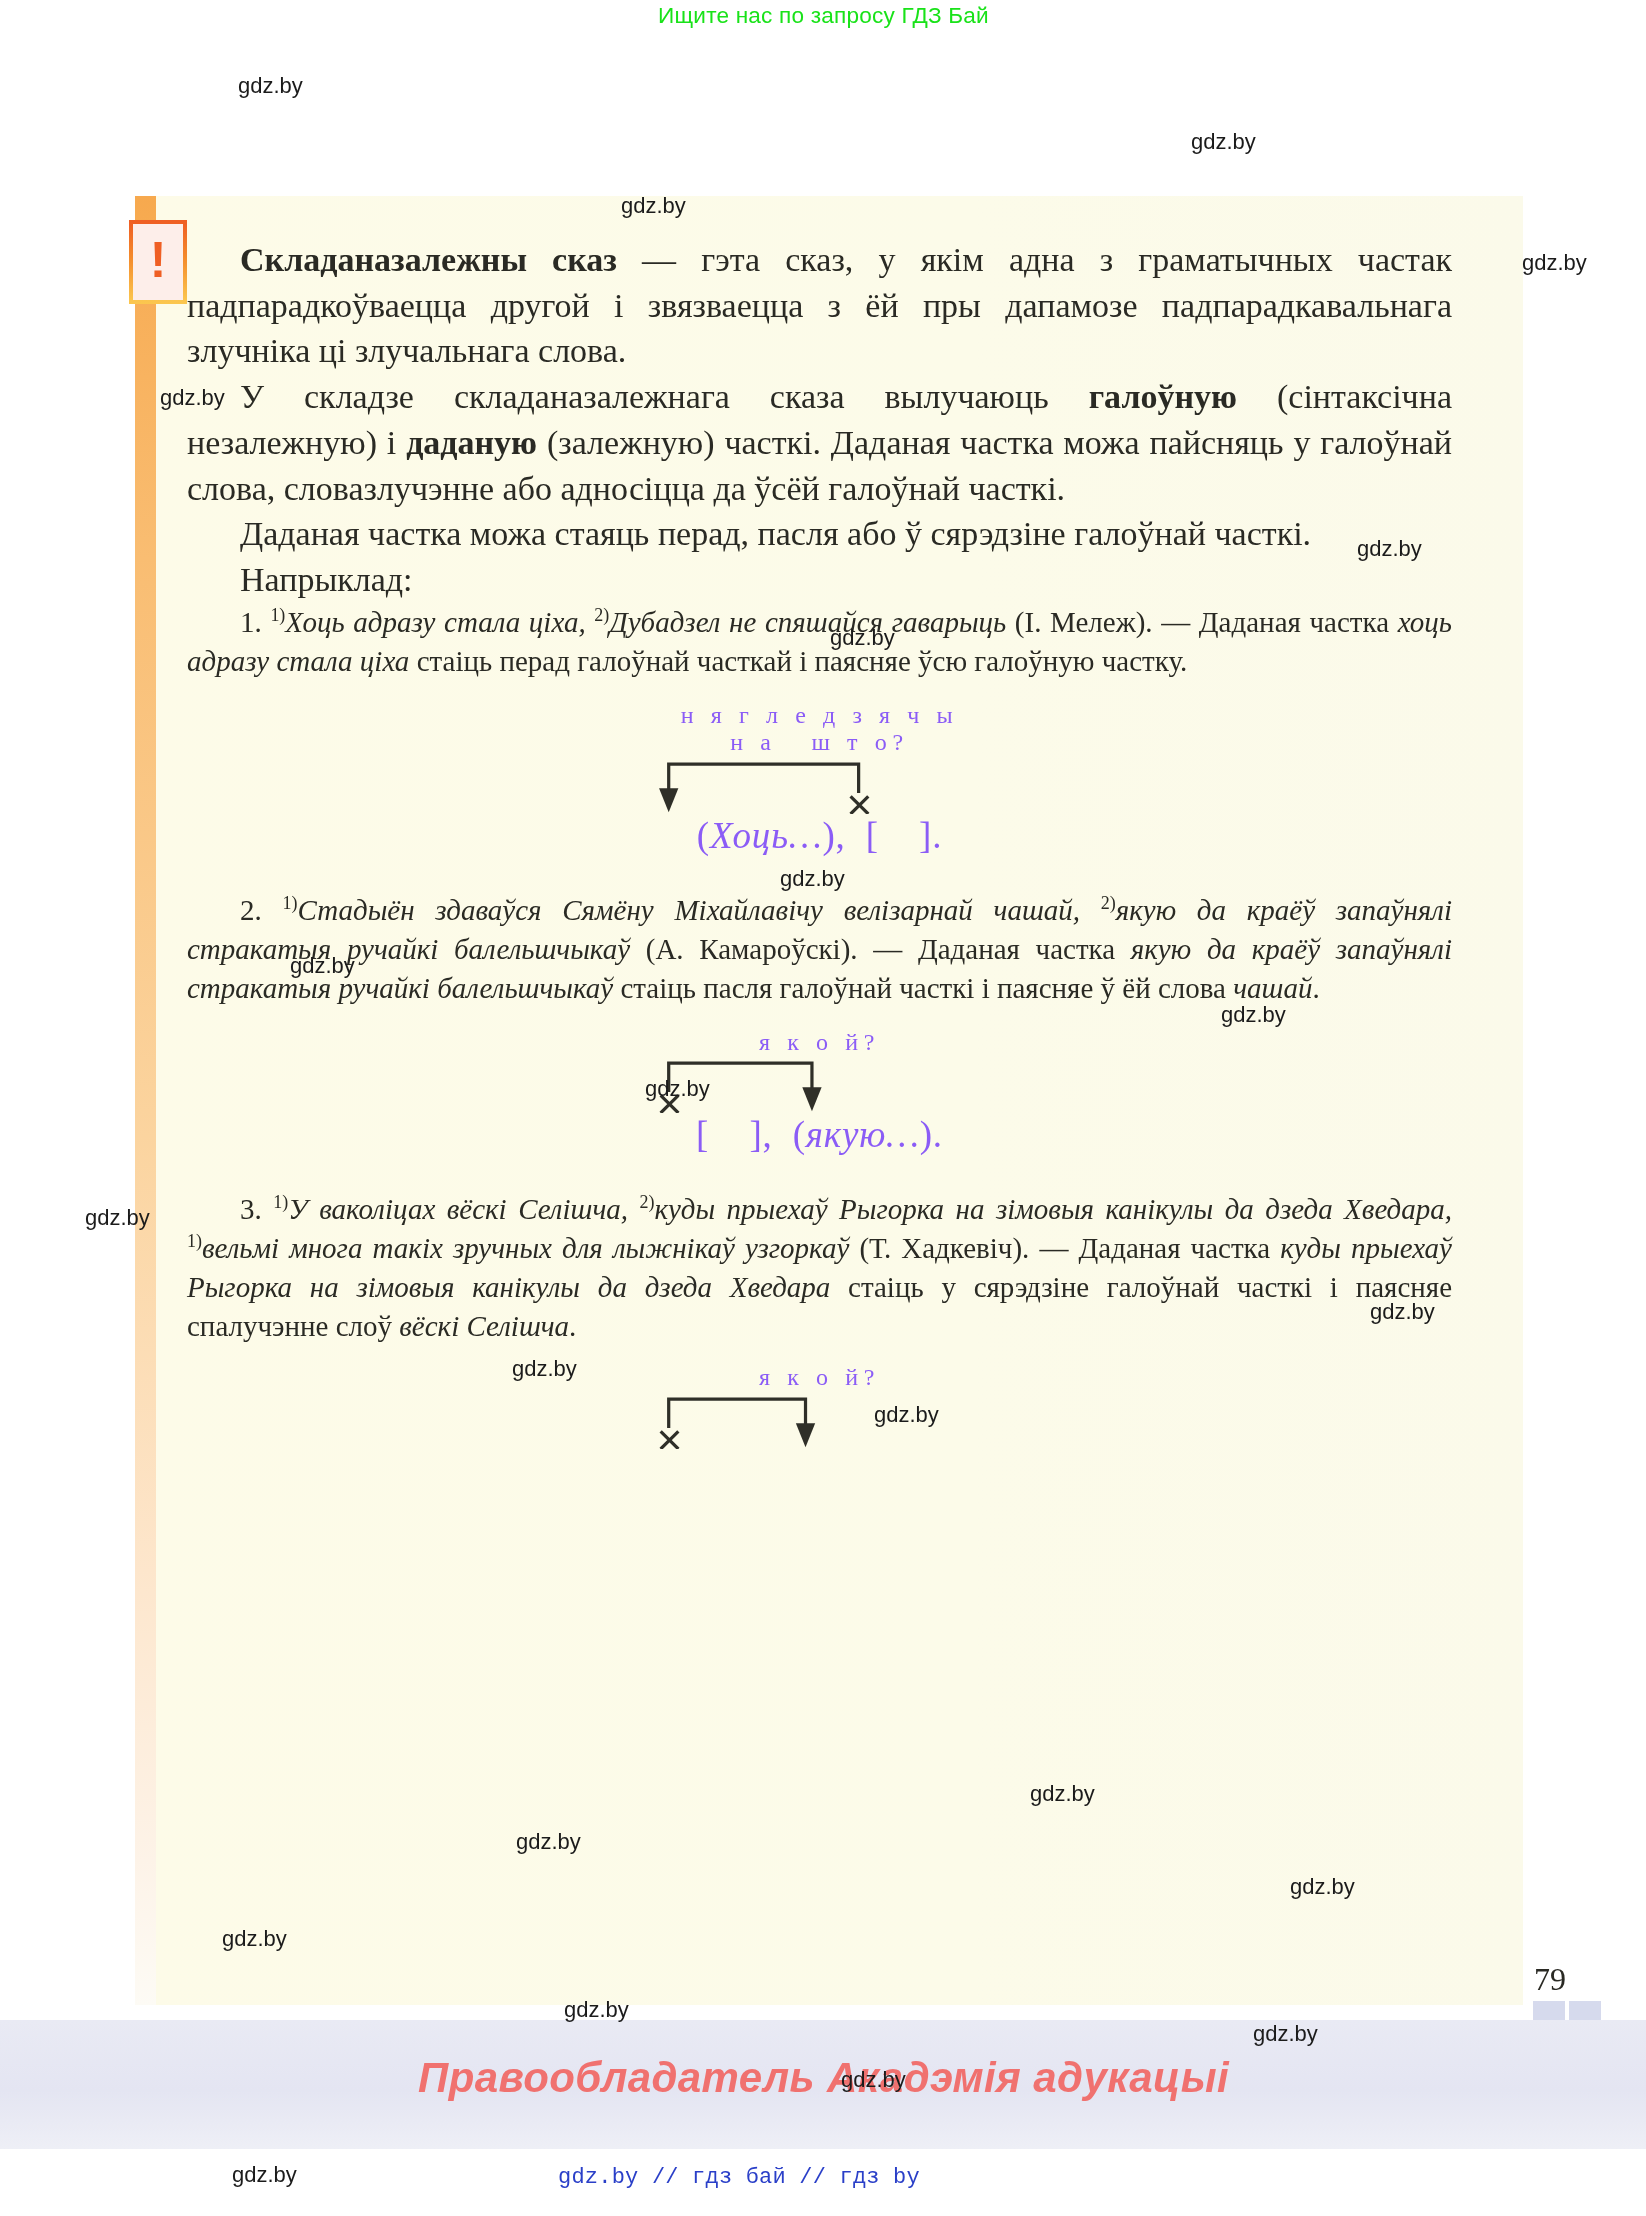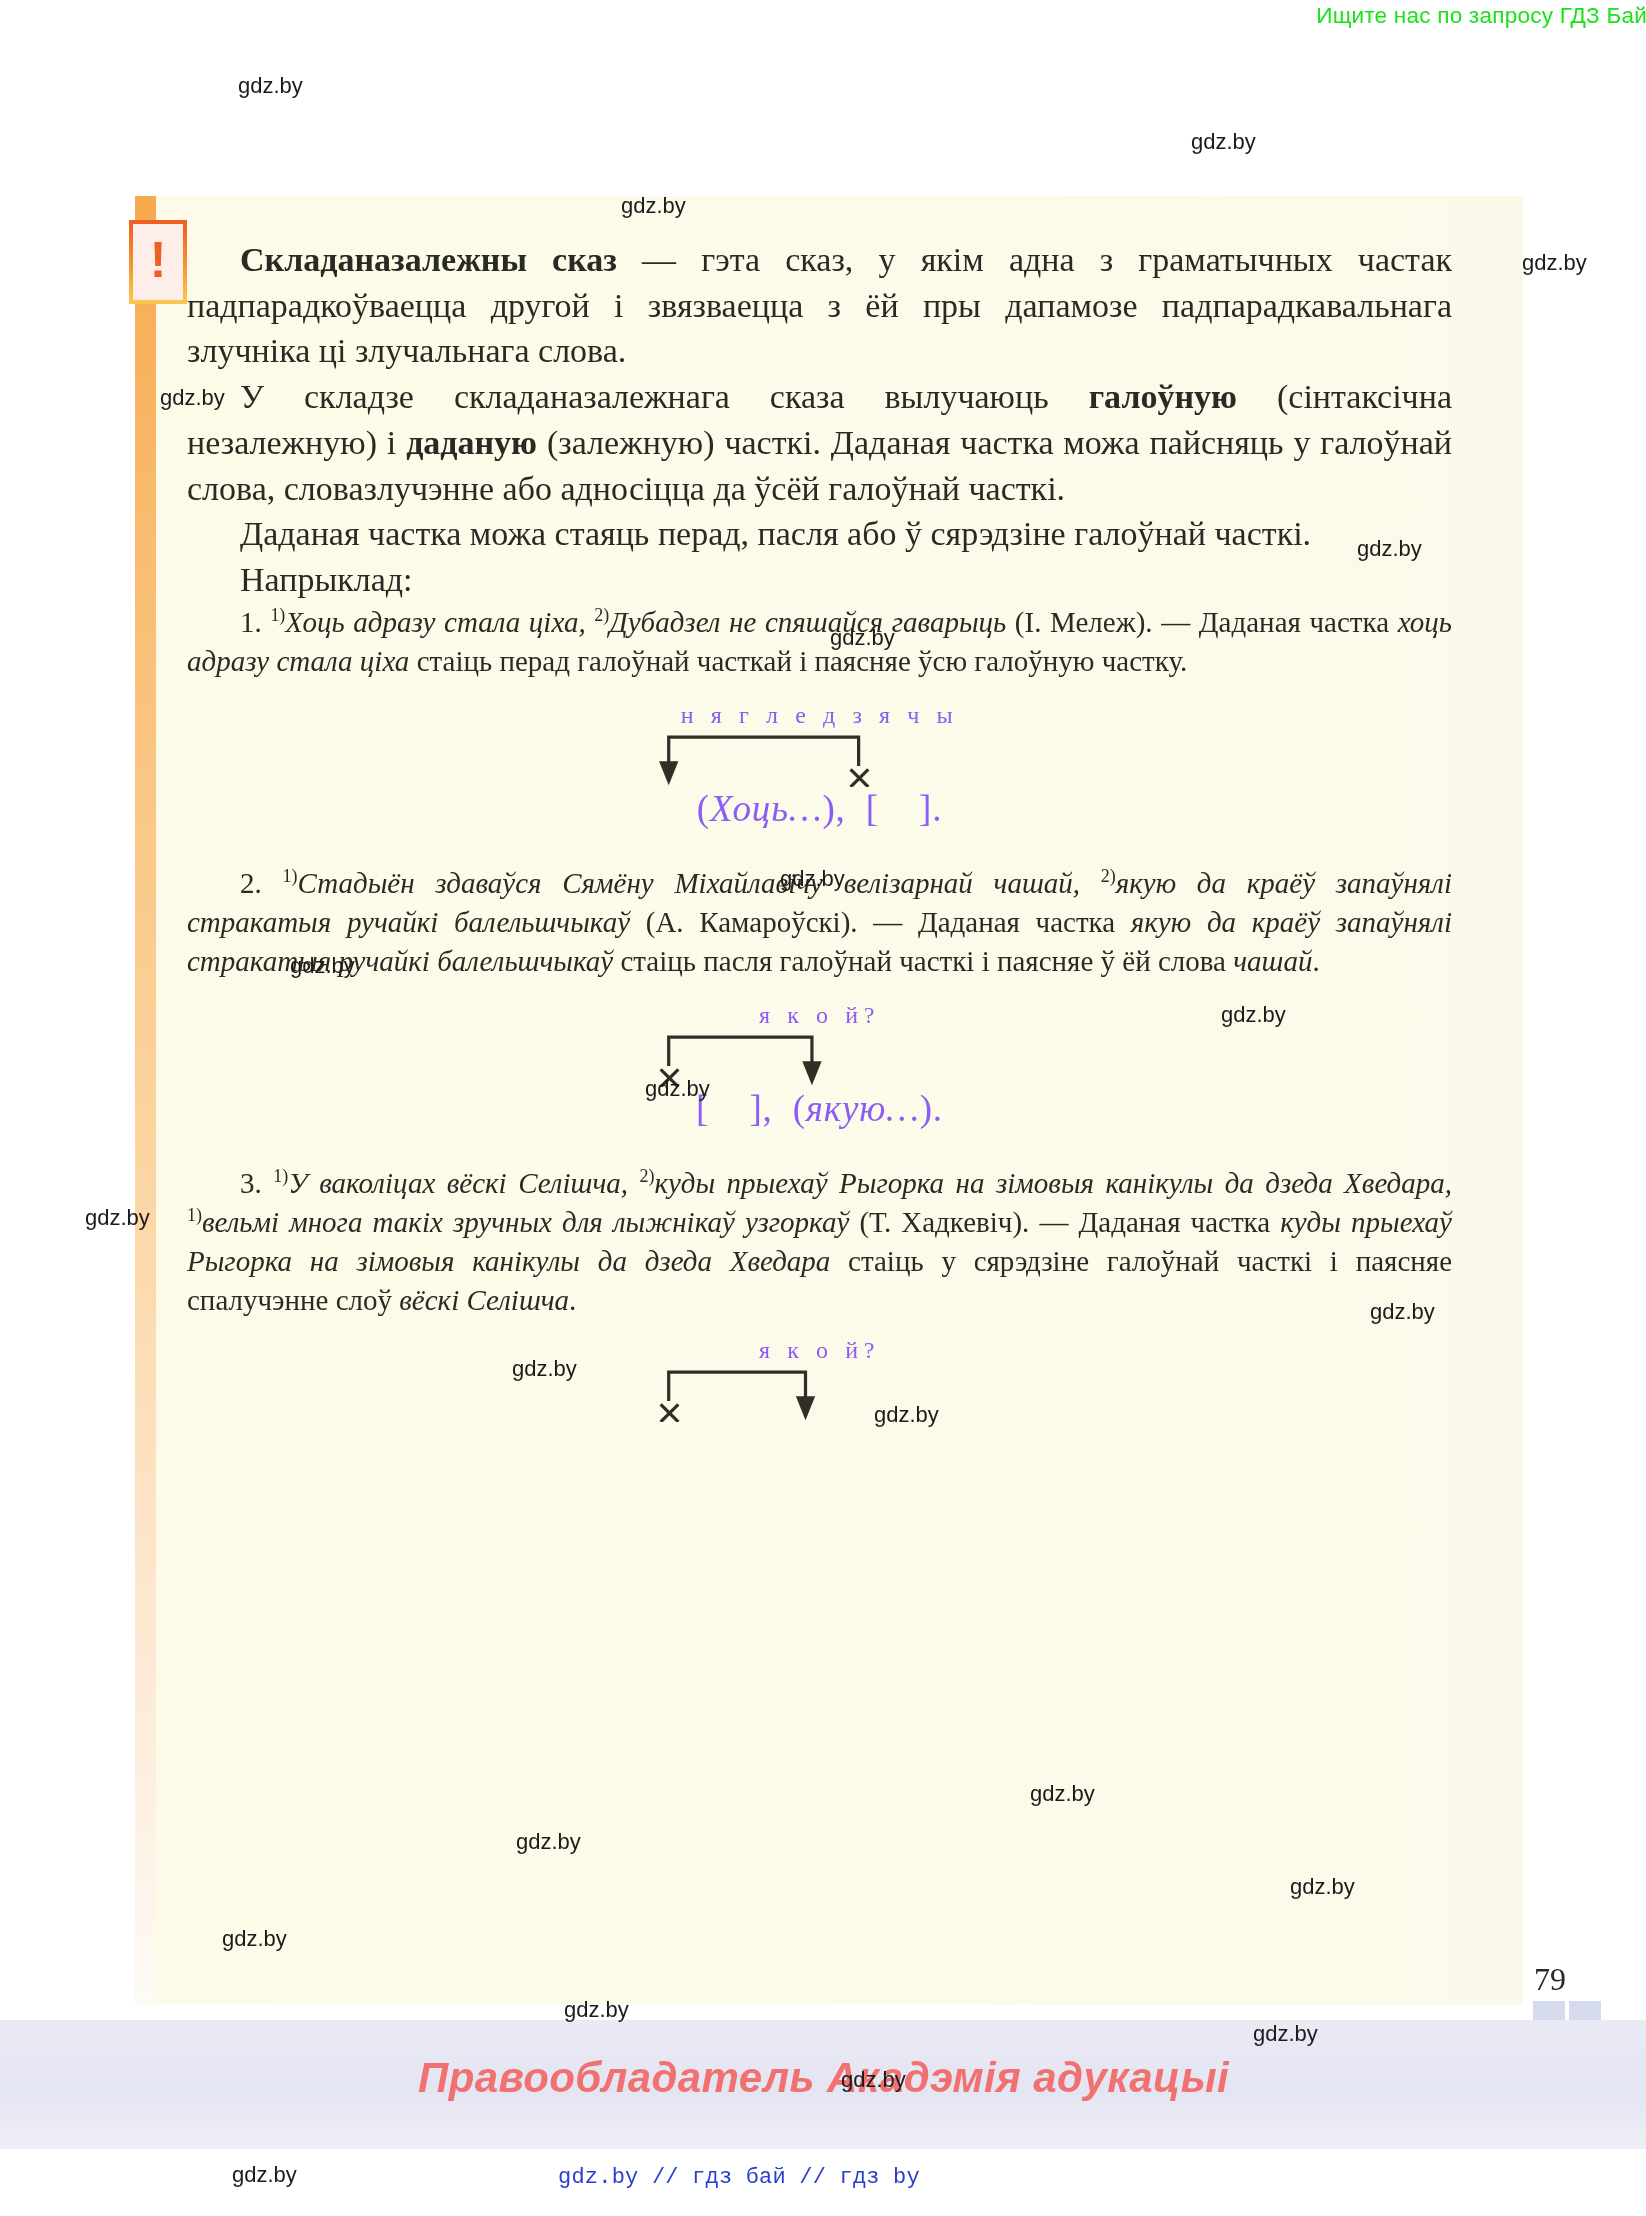--- a/index.html
+++ b/index.html
@@ -16,21 +16,21 @@
   }
 
   
   .top-banner {
     position: absolute;
     top: 0; left: 0;
     width: 1647px;
     height: 31px;
     display: flex;
     align-items: center;
-    justify-content: flex-end;
+    justify-content: center;
     background: #ffffff;
   }
   .top-banner-text {
     font-family: "Liberation Sans", sans-serif;
     font-size: 22.6px;
     color: #19e219;
     letter-spacing: 0.2px;
     white-space: nowrap;
   }
 
@@ -229,20 +229,21 @@
     <p class="para"><span>У складзе складаназалежнага сказа вылучаюць </span><b>галоўную</b><span> (сінтаксічна незалежную) і </span><b>даданую</b><span> (залежную) часткі. Дада­ная частка можа пайсняць у галоўнай слова, словазлучэнне або адносіцца да ўсёй галоўнай часткі.</span></p>
 
     <p class="para">Даданая частка можа стаяць перад, пасля або ў сярэдзіне галоўнай часткі.</p>
 
     <p class="para">Напрыклад:</p>
 
     <p class="numexample"><span>1. </span><sup>1)</sup><i>Хоць адразу стала ціха, </i><sup>2)</sup><i>Дубадзел не спяшайся гаварыць</i><span> (І. Мележ). — Даданая частка </span><i>хоць адразу стала ціха</i><span> стаіць перад галоўнай часткай і паясняе ўсю галоўную частку.</span></p>
 
     <div class="scheme" style="margin-top:21px;">
       <div class="qword">н я г л е д з я ч ы</div>
+      <div class="qword">н а   ш т о?</div>
       <svg width="338" height="58" viewBox="0 0 420 72">
         <path d="M 22 56 L 22 10 L 258 10 L 258 46" fill="none" stroke="#2f2f28" stroke-width="4"></path>
         <path d="M 22 70 L 10 40 L 34 40 Z" fill="#2f2f28"></path>
         <path d="M 248 50 L 270 72 M 270 50 L 248 72" stroke="#2f2f28" stroke-width="4" fill="none"></path>
       </svg>
       <div class="formula"><span>(</span><i>Хоць…</i><span>),  [    ].</span></div>
     </div>
 
     <p class="numexample" style="margin-top:34px;"><span>2. </span><sup>1)</sup><i>Стадыён здаваўся Сямёну Міхайлавічу велізарнай ча­шай, </i><sup>2)</sup><i>якую да краёў запаўнялі стракатыя ручайкі балельшчы­каў</i><span> (А. Камароўскі). — Даданая частка </span><i>якую да краёў запаўнялі стракатыя ручайкі балельшчыкаў</i><span> стаіць пасля галоўнай часткі і паясняе ў ёй слова </span><i>чашай</i><span>.</span></p>
 

